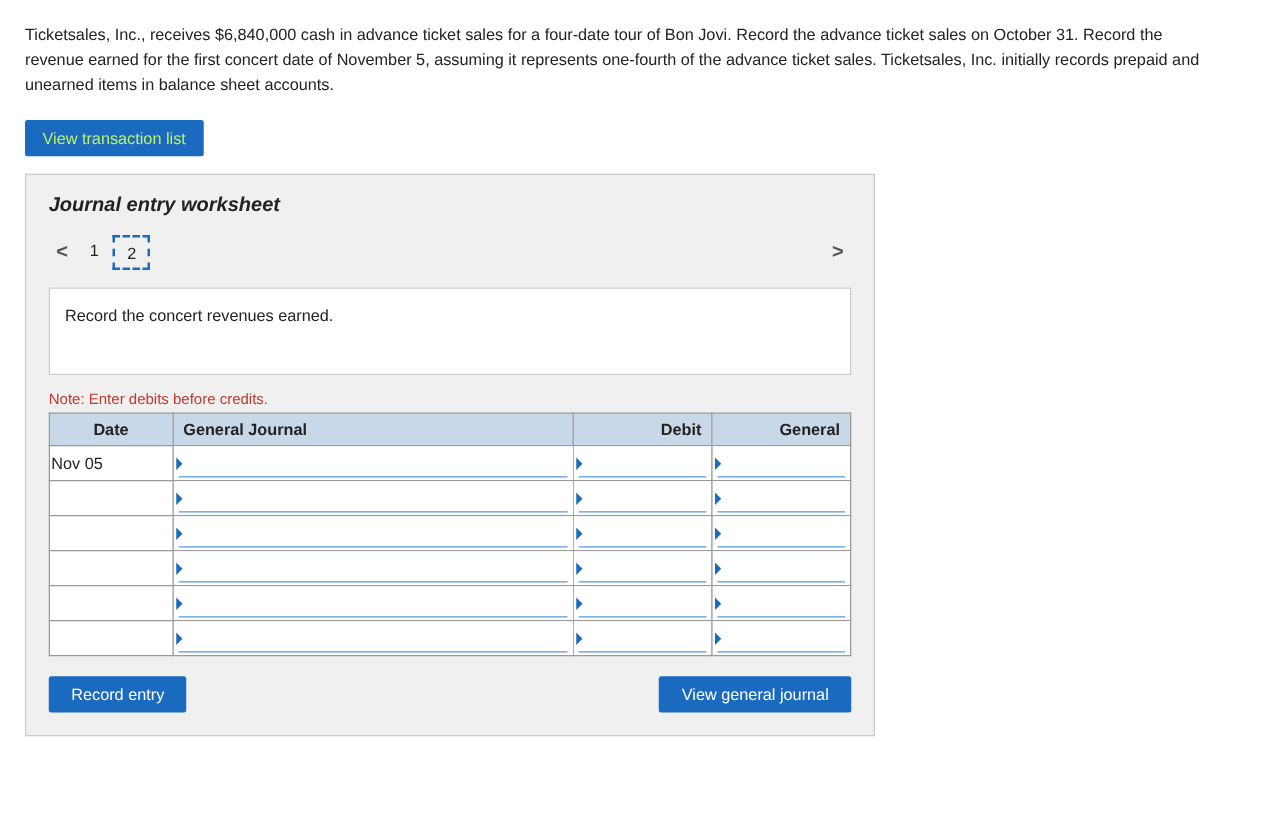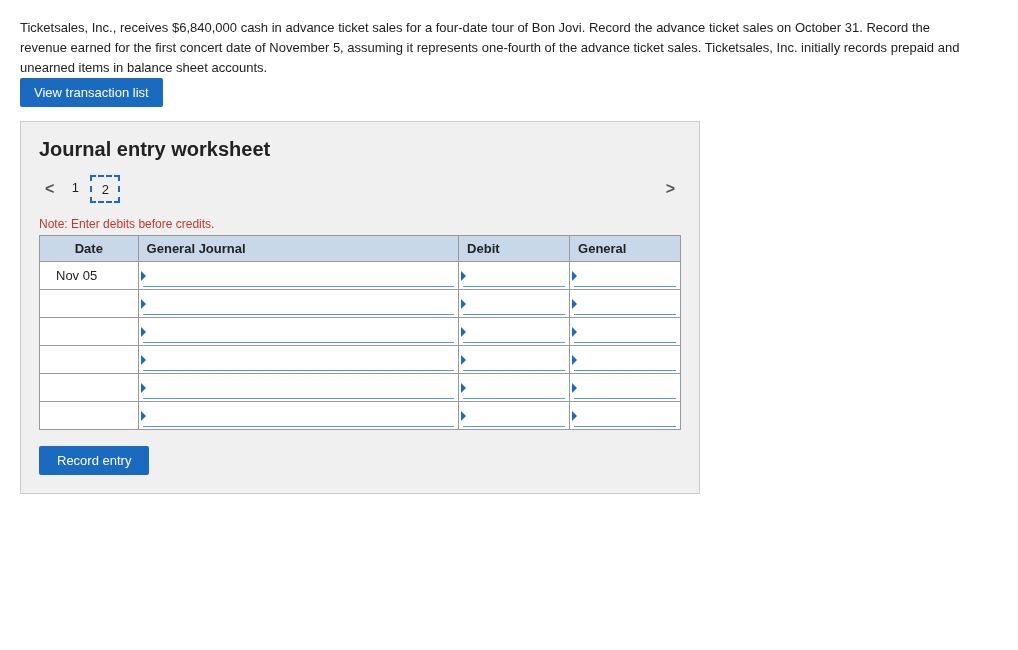--- a/index.html
+++ b/index.html
@@ -8,42 +8,44 @@
       font-size: 13px;
       background: #fff;
       color: #222;
       width: 1018px;
       min-height: 650px;
       padding: 18px 20px;
     }
     .description {
       font-size: 13px;
       line-height: 1.55;
+      margin-bottom: 18px;
       max-width: 940px;
     }
     .view-transaction-btn {
       background: #1a6bbf;
-      color: #ffffff;
+      color: #bef264;
       border: none;
       padding: 7px 14px;
       font-size: 13px;
       cursor: pointer;
       margin-bottom: 14px;
       border-radius: 2px;
     }
     .worksheet-container {
       border: 1px solid #ccc;
       background: #f0f0f0;
       padding: 16px 18px 18px 18px;
       max-width: 680px;
     }
     .worksheet-title {
-      font-size: 20px;
+      font-size: 16px;
       font-weight: bold;
       margin-bottom: 14px;
+      font-style: italic;
     }
     .tabs-nav {
       display: flex;
       align-items: center;
       margin-bottom: 14px;
       gap: 0;
     }
     .nav-arrow {
       font-size: 16px;
       color: #555;
@@ -90,21 +92,21 @@
     .journal-table {
       width: 100%;
       border-collapse: collapse;
       margin-bottom: 16px;
     }
     .journal-table thead tr th {
       background: #c8d8e8;
       border: 1px solid #999;
       padding: 5px 8px;
       font-size: 13px;
-      text-align: left;
+      text-align: right;
       font-weight: bold;
     }
     .journal-table thead tr th.date-col {
       text-align: center;
       width: 80px;
     }
     .journal-table thead tr th.gen-journal-col {
       text-align: left;
       width: 260px;
     }
@@ -125,21 +127,21 @@
     .journal-table tbody tr td input {
       width: 100%;
       border: none;
       outline: none;
       font-size: 13px;
       padding: 0 2px 0 10px;
       background: transparent;
       height: 22px;
     }
     .journal-table tbody tr td.date-cell {
-      padding-left: 16px;
+      padding-left: 1px;
       color: #222;
     }
     .cell-with-arrow {
       position: relative;
     }
     .cell-with-arrow::before {
       content: '';
       position: absolute;
       left: 2px;
       top: 50%;
@@ -201,20 +203,23 @@
 
   <div class="worksheet-title">Journal entry worksheet</div>
 
   <div class="tabs-nav">
     <button class="nav-arrow">&lt;</button>
     <span class="tab-num inactive">1</span>
     <span class="tab-num active">2</span>
     <button class="nav-arrow nav-arrow-right">&gt;</button>
   </div>
 
+  <div class="description-box">
+    <span>Record the concert revenues earned.</span>
+  </div>
 
   <div class="note-text">Note: Enter debits before credits.</div>
 
   <table class="journal-table">
     <thead>
       <tr>
         <th class="date-col">Date</th>
         <th class="gen-journal-col">General Journal</th>
         <th class="debit-col">Debit</th>
         <th class="credit-col">General</th>
@@ -297,18 +302,19 @@
         </td>
         <td class="cell-with-arrow num-cell">
           <input class="row-input" type="text" style="">
         </td>
       </tr>
     </tbody>
   </table>
 
   <div class="buttons-row">
     <button class="btn-action">Record entry</button>
+    <button class="btn-action right">View general journal</button>
   </div>
 
 </div>
 
 
 
 
 </body></html>

